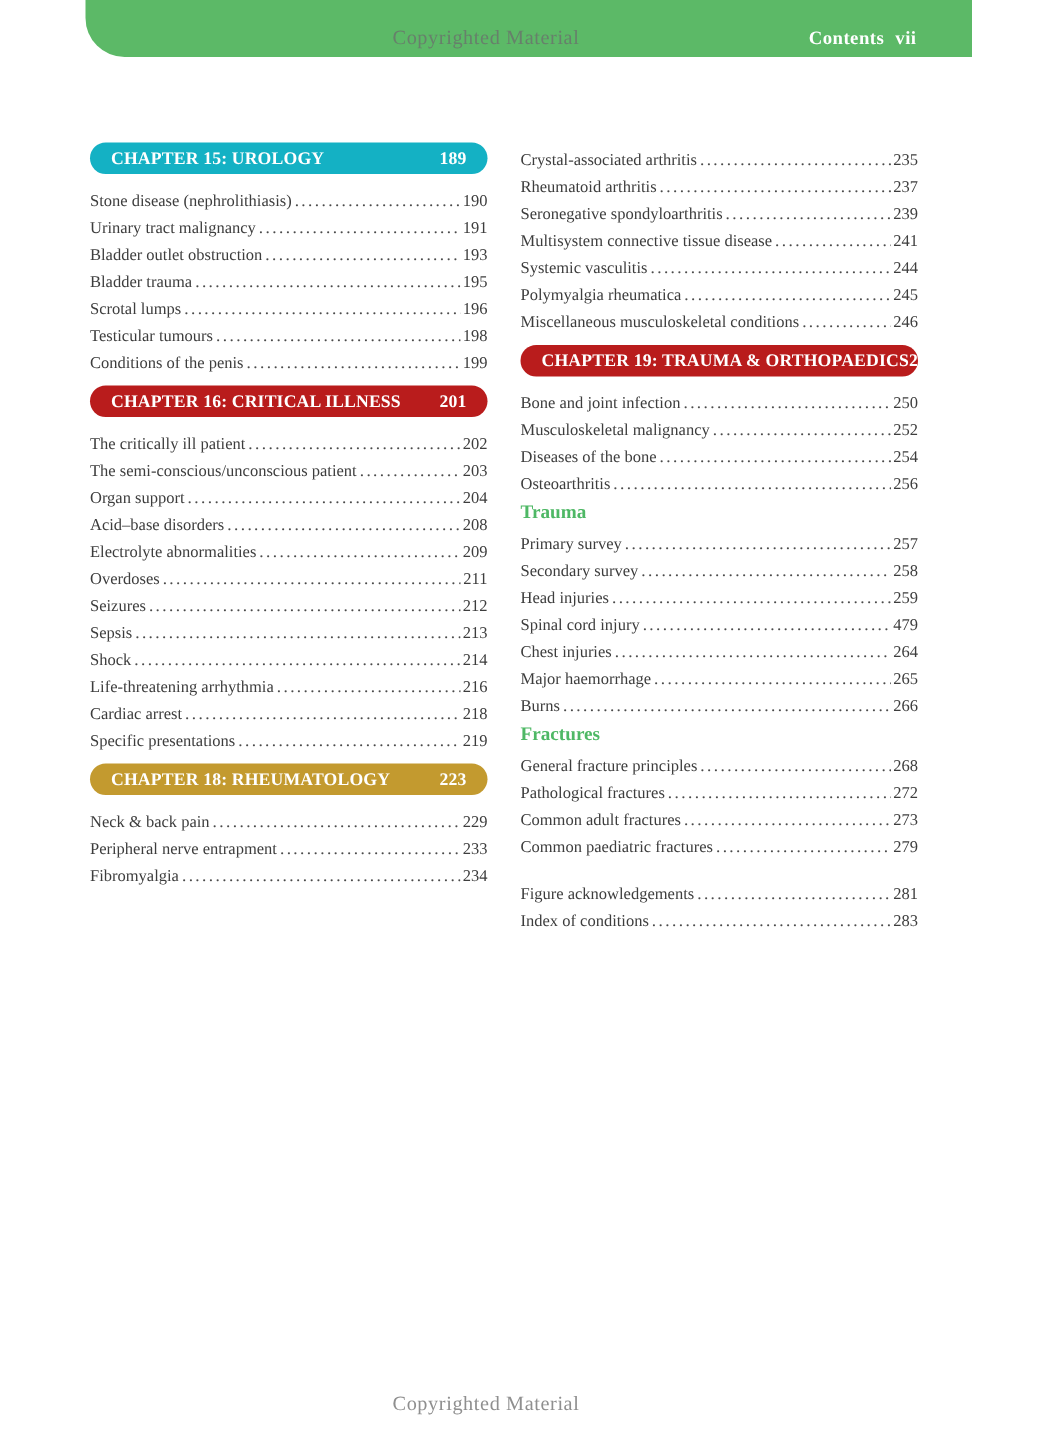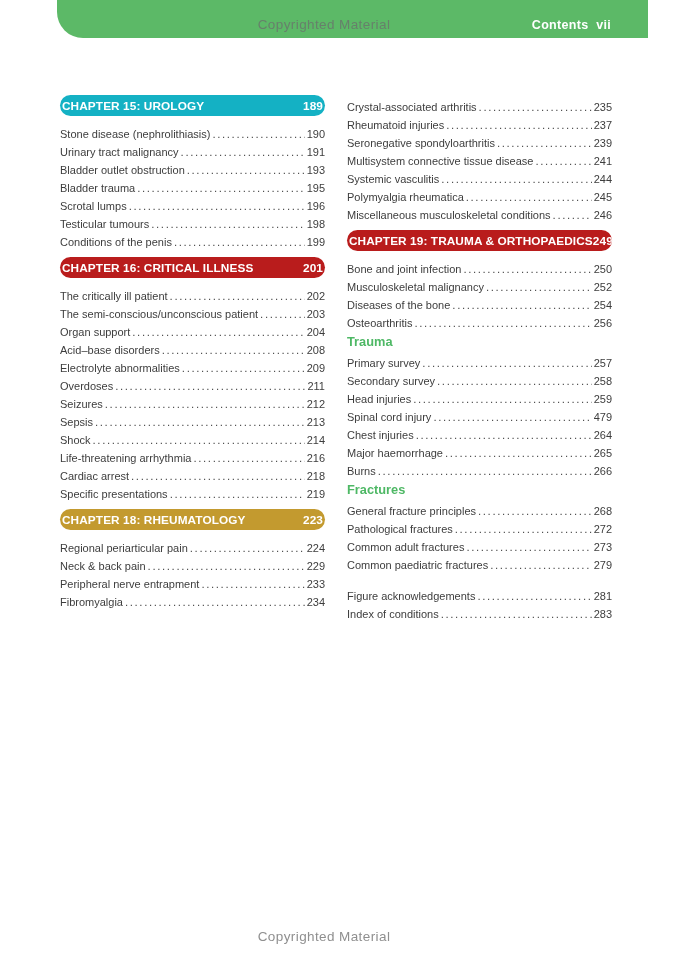--- a/index.html
+++ b/index.html
@@ -1,18 +1,18 @@
 <!DOCTYPE html>
 <html style="--c-topbar: #5cb967; --c-contents: #ffffff; --c-copytop: #67806b; --c-copybottom: #8f8f8f; --c-text: #3d3d3d; --c-dots: #4a4a4a; --c-subhead: #4eb865;"><head>
 <meta charset="utf-8">
 <style>
   html,body{margin:0;padding:0;background:#ffffff;}
   .page{
     position:relative;width:648px;height:965px;background:#ffffff;overflow:hidden;
-    font-family:Liberation Sans, sans-serif;
+    font-family:Liberation Serif, serif;
   }
   
   .topbar{
     position:absolute;top:0;left:57px;right:0;height:38px;
     background:var(--c-topbar,#5cb967);
     border-bottom-left-radius:26px;
   }
   .copyright-top{
     position:absolute;top:17px;left:0;right:0;text-align:center;
     font-size:13.5px;color:var(--c-copytop,#67806b);letter-spacing:.4px;
@@ -24,21 +24,21 @@
   }
   
   .columns{
     position:absolute;top:95px;left:60px;right:36px;
     display:flex;gap:22px;
   }
   .col{flex:1;min-width:0;color:var(--c-text,#3d3d3d);}
   .chapter-bar{
     height:21px;border-radius:10.5px;
     display:flex;align-items:center;justify-content:space-between;
-    padding:0 2px;margin:9px 0 6px;
+    padding:0 14px;margin:9px 0 6px;
     color:#fff;font-weight:bold;font-size:11.8px;letter-spacing:.1px;
     white-space:nowrap;overflow:hidden;
   }
   .col .chapter-bar:first-child{margin-top:0;}
   .toc-row{display:flex;align-items:flex-end;height:18px;font-size:11px;}
   .toc-label{white-space:nowrap;}
   .toc-dots{
     flex:1;overflow:hidden;white-space:nowrap;margin:0 2px;
     color:var(--c-dots,#4a4a4a);font-size:11.5px;letter-spacing:1.6px;
   }
@@ -173,25 +173,20 @@
             <span class="toc-dots"></span>
             <span class="toc-page">219</span>
           </div>
         </div>
         <div class="chapter-bar" style="background: rgb(195, 154, 47);">
           <span class="chapter-title">CHAPTER 18: RHEUMATOLOGY</span>
           <span class="chapter-page">223</span>
         </div>
         <div class="entries">
           <div class="toc-row">
-            <span class="toc-label">Regional periarticular pain</span>
-            <span class="toc-dots"></span>
-            <span class="toc-page">224</span>
-          </div>
-          <div class="toc-row">
             <span class="toc-label">Neck &amp; back pain</span>
             <span class="toc-dots"></span>
             <span class="toc-page">229</span>
           </div>
           <div class="toc-row">
             <span class="toc-label">Peripheral nerve entrapment</span>
             <span class="toc-dots"></span>
             <span class="toc-page">233</span>
           </div>
           <div class="toc-row">
@@ -202,21 +197,21 @@
         </div>
       </section>
     <section class="col" id="col-right">
         <div class="entries">
           <div class="toc-row">
             <span class="toc-label">Crystal-associated arthritis</span>
             <span class="toc-dots"></span>
             <span class="toc-page">235</span>
           </div>
           <div class="toc-row">
-            <span class="toc-label">Rheumatoid injuries</span>
+            <span class="toc-label">Rheumatoid arthritis</span>
             <span class="toc-dots"></span>
             <span class="toc-page">237</span>
           </div>
           <div class="toc-row">
             <span class="toc-label">Seronegative spondyloarthritis</span>
             <span class="toc-dots"></span>
             <span class="toc-page">239</span>
           </div>
           <div class="toc-row">
             <span class="toc-label">Multisystem connective tissue disease</span>

